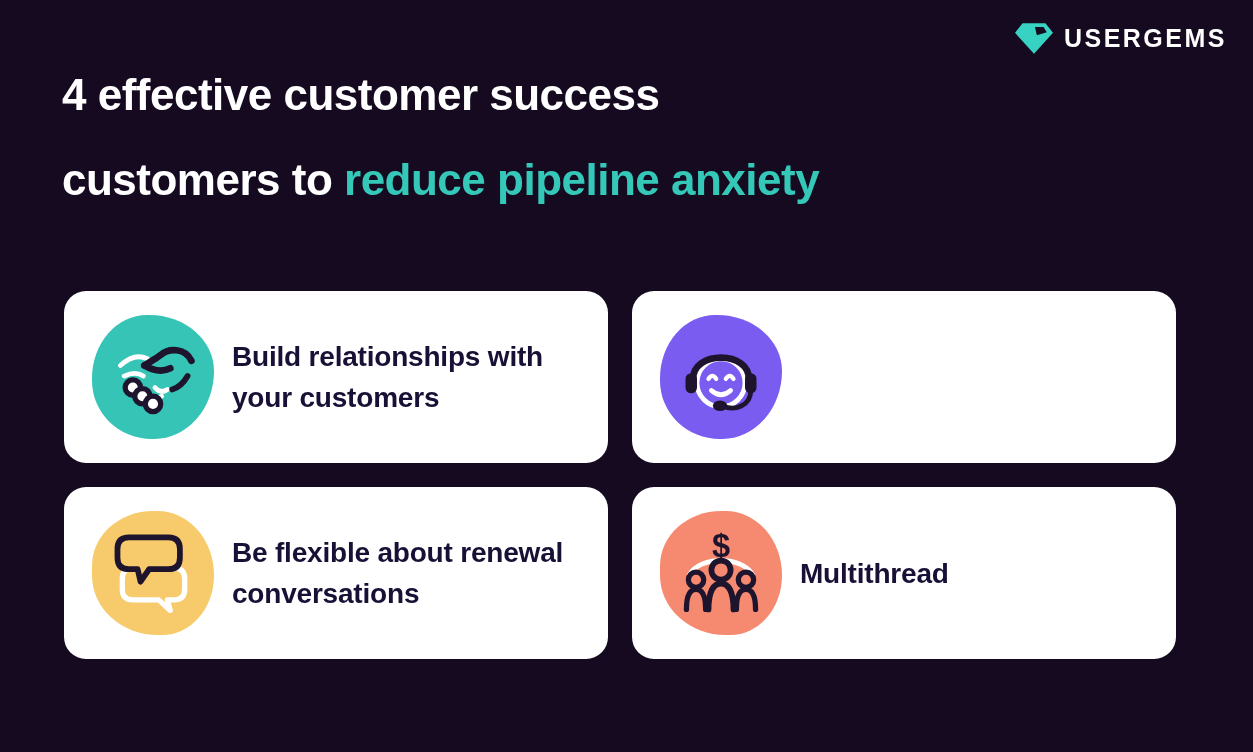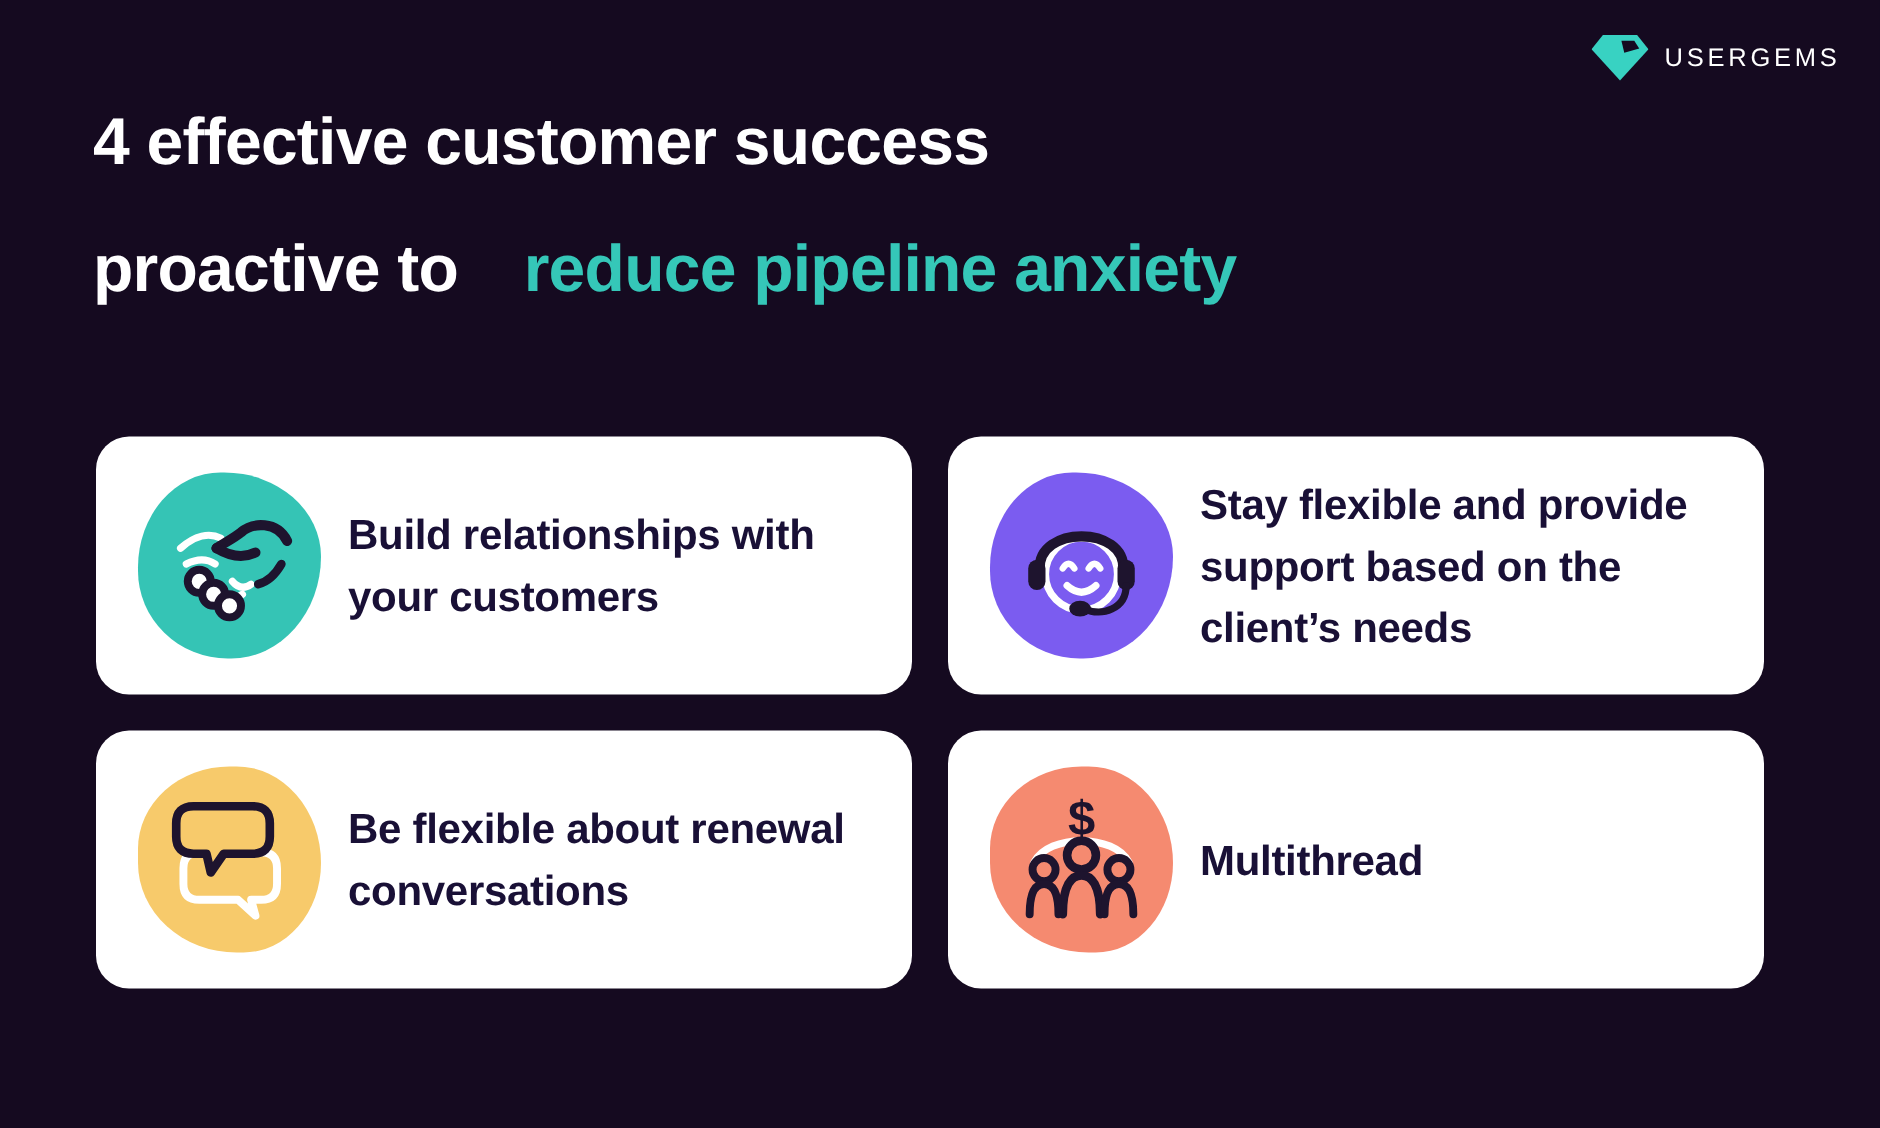--- a/index.html
+++ b/index.html
@@ -2,21 +2,21 @@
 <html><head>
 <meta charset="utf-8">
 <style>
   * { margin:0; padding:0; box-sizing:border-box; }
   html,body { width:1253px; height:752px; overflow:hidden; }
   body { font-family:"Liberation Sans", sans-serif; position:relative; background:#150a20; }
 
   
   .logo { position:absolute; top:21px; right:26px; display:flex; align-items:center; gap:11px; }
   .logo svg { display:block; }
-  .logo-text { color:#ffffff; font-size:17px; font-weight:normal; letter-spacing:2.5px; }
+  .logo-text { color:#ffffff; font-size:25px; font-weight:bold; letter-spacing:2.5px; }
 
   
   .title { position:absolute; left:62px; top:52px; font-size:44px; font-weight:bold;
            color:#ffffff; line-height:85px; letter-spacing:-0.5px; white-space:nowrap; }
 
   
   .cards { position:absolute; left:64px; top:291px; display:grid;
            grid-template-columns:544px 544px; grid-template-rows:172px 172px;
            column-gap:40px; row-gap:43px;gap:24px; }
   .card { background:#ffffff; border-radius:22px; display:flex; align-items:center;
@@ -34,21 +34,21 @@
 <div class="logo">
   <svg width="38" height="35" viewBox="0 0 40 36">
     <polygon points="8,2 32,2 40,12 20,34 0,12" fill="#38d2c2"></polygon>
     <polygon points="21,6 30,6 33.5,11.5 23,14.5" fill="#150a20"></polygon>
   </svg>
   <span class="logo-text">USERGEMS</span>
 </div>
 
 <h1 class="title">
   <span>4 effective customer success</span><br>
-  <span>proactive to </span><span style="color: rgb(53, 199, 184); margin-left: 32px;">reduce pipeline anxiety</span>
+  <span>customers to </span><span style="color: rgb(53, 199, 184);">reduce pipeline anxiety</span>
 </h1>
 
 <div class="cards">
 
   <div class="card">
     <div class="blob" style="background: rgb(53, 196, 181);">
       <svg viewBox="0 0 100 100" fill="none" stroke-linecap="round" stroke-linejoin="round">
         <path d="M16,38 C26,29 36,27 44,31" stroke="#ffffff" stroke-width="5"></path>
         <path d="M90,33 C83,19 66,20 58,27 C53,31 47,34 41,38" stroke="#1e142e" stroke-width="7"></path>
         <path d="M41,38 C51,44 60,45 68,41" stroke="#1e142e" stroke-width="7"></path>
@@ -69,21 +69,20 @@
         <circle cx="50" cy="56" r="25" stroke="#ffffff" stroke-width="5"></circle>
         <path d="M37,52 Q41,45.5 45,52 M55,52 Q59,45.5 63,52" stroke="#ffffff" stroke-width="4.5"></path>
         <path d="M40,64 Q50,73 60,64" stroke="#ffffff" stroke-width="5"></path>
         <path d="M21,53 C19,22 81,22 79,53" stroke="#1e142e" stroke-width="7"></path>
         <rect x="13" y="46" width="12" height="21" rx="6" fill="#1e142e"></rect>
         <rect x="75" y="46" width="12" height="21" rx="6" fill="#1e142e"></rect>
         <path d="M81,64 C81,80 64,86 52,80" stroke="#1e142e" stroke-width="5"></path>
         <ellipse cx="49" cy="80" rx="7.5" ry="5.5" fill="#1e142e"></ellipse>
       </svg>
     </div>
-    <div class="card-label">Stay flexible and provide support based on the client’s needs</div>
   </div>
 
   <div class="card">
     <div class="blob r2" style="background: rgb(247, 202, 107);">
       <svg viewBox="0 0 100 100" fill="none" stroke-linecap="round" stroke-linejoin="round">
         <path d="M29,45 h43 q11,0 11,11 v11 q0,11 -11,11 h-7 l3,11 -12,-11 h-27 q-11,0 -11,-11 v-11 q0,-11 11,-11 Z" stroke="#ffffff" stroke-width="5.5"></path>
         <path d="M25,13 h41 q12,0 12,12 v9 q0,12 -12,12 H46 l-9,13 -3,-13 h-9 q-12,0 -12,-12 v-9 q0,-12 12,-12 Z" fill="#f7ca6b" stroke="#1e142e" stroke-width="6"></path>
       </svg>
     </div>
     <div class="card-label">Be flexible about renewal conversations</div>

